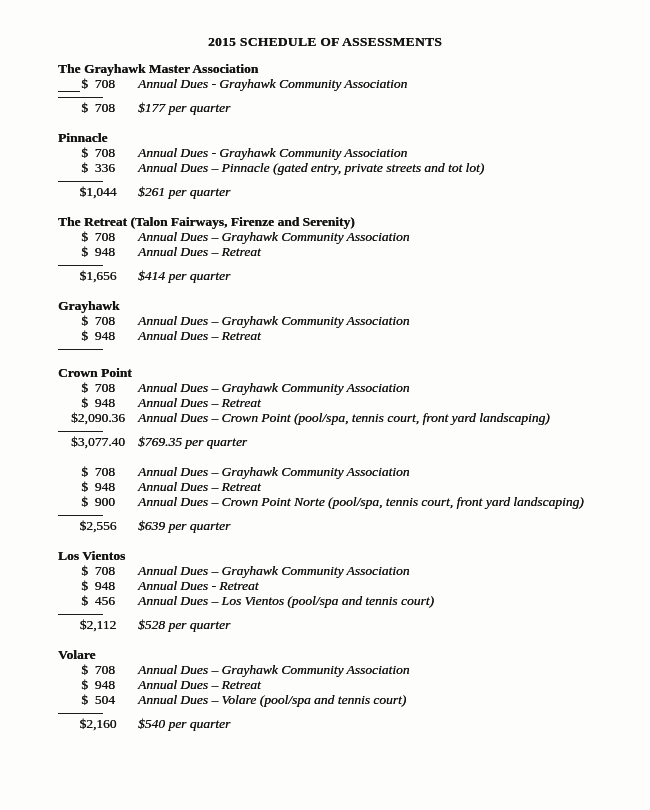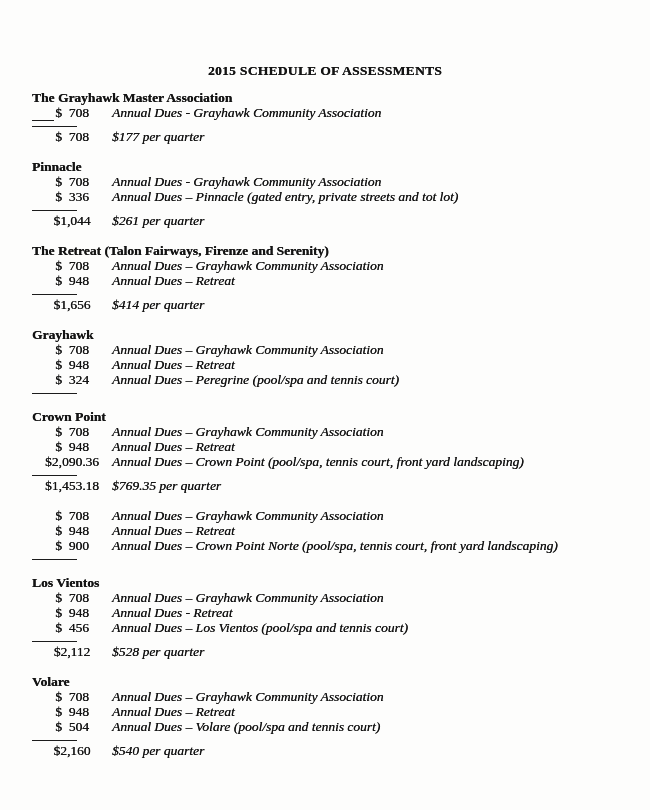--- a/index.html
+++ b/index.html
@@ -7,28 +7,28 @@
     width: 650px;
     height: 810px;
     background: #fdfdfc;
     font-family: "Liberation Serif", serif;
     font-size: 13.5px;
     color: #141414;
     overflow: hidden;
     text-shadow: 0.25px 0 0 currentColor; 
   }
   .page-title {
-    padding-top: 63px;
+    padding-top: 34px;
     text-align: center;
     font-weight: bold;
     letter-spacing: 0.3px;
     line-height: 15px;
   }
   .content {
-    padding-left: 32px;
+    padding-left: 58px;
     padding-right: 20px;
     margin-top: 12px;
   }
   section { margin-bottom: 15px; }
   .heading {
     font-weight: bold;
     line-height: 15px;
   }
   .row {
     display: flex;
@@ -115,62 +115,62 @@
     <section>
       <div class="heading">Grayhawk</div>
       <div class="row">
         <span class="amt">$  708</span>
         <span class="desc">Annual Dues – Grayhawk Community Association</span>
       </div>
       <div class="row">
         <span class="amt">$  948</span>
         <span class="desc">Annual Dues – Retreat</span>
       </div>
-      <div class="row">
-        <span class="amt">$  324</span>
-        <span class="desc">Annual Dues – Peregrine (pool/spa and tennis court)</span>
-      </div>
       <div class="sum-rule"></div>
     </section>
 
     <section>
       <div class="heading">Crown Point</div>
       <div class="row">
         <span class="amt">$  708</span>
         <span class="desc">Annual Dues – Grayhawk Community Association</span>
       </div>
       <div class="row">
         <span class="amt">$  948</span>
         <span class="desc">Annual Dues – Retreat</span>
       </div>
       <div class="row">
         <span class="amt">$2,090.36</span>
         <span class="desc">Annual Dues – Crown Point (pool/spa, tennis court, front yard landscaping)</span>
       </div>
       <div class="sum-rule"></div>
       <div class="row total-row">
-        <span class="amt">$1,453.18</span>
+        <span class="amt">$3,077.40</span>
         <span class="desc">$769.35 per quarter</span>
       </div>
     </section>
 
     <section>
       <div class="row">
         <span class="amt">$  708</span>
         <span class="desc">Annual Dues – Grayhawk Community Association</span>
       </div>
       <div class="row">
         <span class="amt">$  948</span>
         <span class="desc">Annual Dues – Retreat</span>
       </div>
       <div class="row">
         <span class="amt">$  900</span>
         <span class="desc">Annual Dues – Crown Point Norte (pool/spa, tennis court, front yard landscaping)</span>
       </div>
       <div class="sum-rule"></div>
+      <div class="row total-row">
+        <span class="amt">$2,556</span>
+        <span class="desc">$639 per quarter</span>
+      </div>
     </section>
 
     <section>
       <div class="heading">Los Vientos</div>
       <div class="row">
         <span class="amt">$  708</span>
         <span class="desc">Annual Dues – Grayhawk Community Association</span>
       </div>
       <div class="row">
         <span class="amt">$  948</span>

